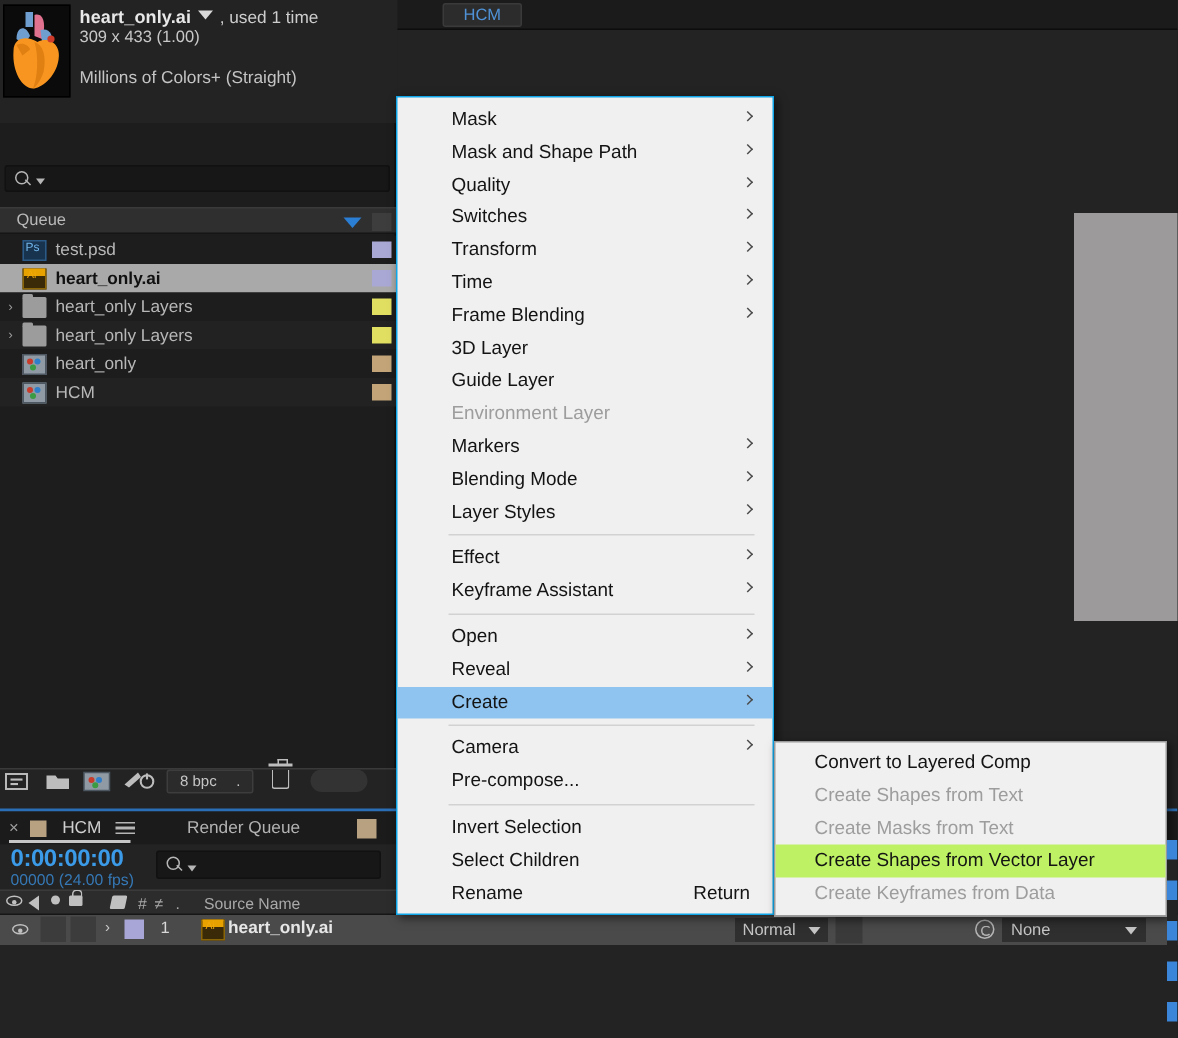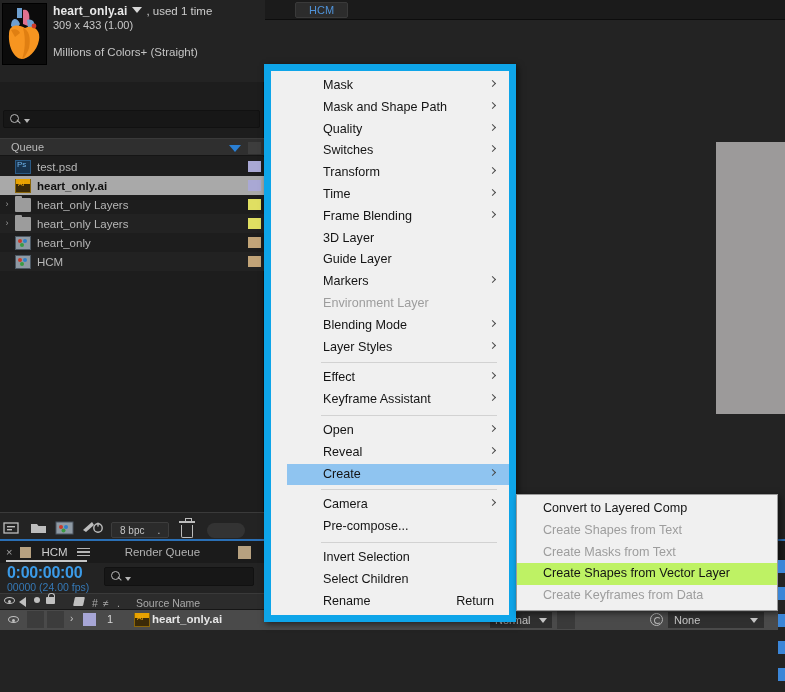--- a/index.html
+++ b/index.html
@@ -112,21 +112,21 @@
   .ic-folder::before { content: ""; position: absolute; left: 0; top: -2px;
     width: 7px; height: 3px; background: #9c9c9c; border-radius: 1px 1px 0 0; }
   .ic-comp { background: #8f9aa4; border: 1px solid #4c5762; }
   .ic-comp::after { content: ""; position: absolute; left: 2px; top: 2px;
     width: 4px; height: 4px; background: #c93b2b; border-radius: 50%;
     box-shadow: 5px 0 0 #2f7ec9, 2px 4px 0 #3a9b43; }
 
   .proj-toolbar {
     position: absolute; left: 0; top: 512px; width: 264px; height: 26px;
     background: #232323; border-top: 1px solid #3a3a3a;
-    display: flex; align-items: flex-end; padding-left: 3px;
+    display: flex; align-items: flex-start; padding-left: 3px;
   }
   .tb-ic { width: 24px; height: 18px; position: relative; margin-right: 2px; }
   .bpc-box {
     height: 16px; background: #2b2b2b; border: 1px solid #3d3d3d;
     border-radius: 2px; color: #c5c5c5; font-size: 10px;
     display: flex; align-items: center; padding: 0 8px; margin-left: 4px;
   }
   .trash {
     width: 12px; height: 13px; border: 1.4px solid #bdbdbd;
     border-top: none; border-radius: 0 0 2px 2px; position: relative;
@@ -285,23 +285,23 @@
     border-right-color: transparent;
   }
   .tl-bottom {
     position: absolute; left: 0; top: 89px; width: 785px; height: 64px;
     background: #232323;
   }
 
   
   .ctxmenu {
     position: absolute; left: 264px; top: 64px; width: 252px;
-    background: #f0f0f0; border: 7px solid #0ea5e9;
+    background: #f0f0f0; border: 1px solid #0ea5e9;
     box-shadow: 2px 2px 6px rgba(0,0,0,.55);
-    padding: 4px 0 3px 16px; z-index: 50;
+    padding: 4px 0 3px 0; z-index: 50;
   }
   .mi {
     position: relative; height: 21.8px; line-height: 21.8px;
     padding-left: 36px; font-size: 12.6px; color: #141414;
     white-space: nowrap;
   }
   .mi.disabled { color: #9d9d9d; }
   .mi.hl { background: #8fc4f0; }
   .mi .sub-arrow {
     position: absolute; right: 14px; top: 6px; width: 5px; height: 5px;
@@ -534,22 +534,22 @@
   <div class="ctxmenu" id="ctxmenu">
       <div class="mi"><span>Mask</span><span class="sub-arrow"></span></div>
       <div class="mi"><span>Mask and Shape Path</span><span class="sub-arrow"></span></div>
       <div class="mi"><span>Quality</span><span class="sub-arrow"></span></div>
       <div class="mi"><span>Switches</span><span class="sub-arrow"></span></div>
       <div class="mi"><span>Transform</span><span class="sub-arrow"></span></div>
       <div class="mi"><span>Time</span><span class="sub-arrow"></span></div>
       <div class="mi"><span>Frame Blending</span><span class="sub-arrow"></span></div>
       <div class="mi"><span>3D Layer</span></div>
       <div class="mi"><span>Guide Layer</span></div>
+      <div class="mi disabled"><span>Environment Layer</span></div>
       <div class="mi"><span>Markers</span><span class="sub-arrow"></span></div>
-      <div class="mi disabled"><span>Environment Layer</span></div>
       <div class="mi"><span>Blending Mode</span><span class="sub-arrow"></span></div>
       <div class="mi"><span>Layer Styles</span><span class="sub-arrow"></span></div>
       <div class="sep"></div>
       <div class="mi"><span>Effect</span><span class="sub-arrow"></span></div>
       <div class="mi"><span>Keyframe Assistant</span><span class="sub-arrow"></span></div>
       <div class="sep"></div>
       <div class="mi"><span>Open</span><span class="sub-arrow"></span></div>
       <div class="mi"><span>Reveal</span><span class="sub-arrow"></span></div>
       <div class="mi hl"><span>Create</span><span class="sub-arrow"></span></div>
       <div class="sep"></div>

